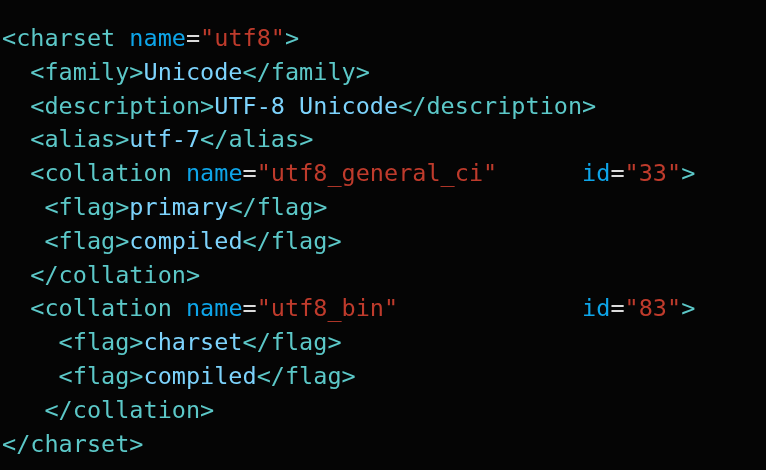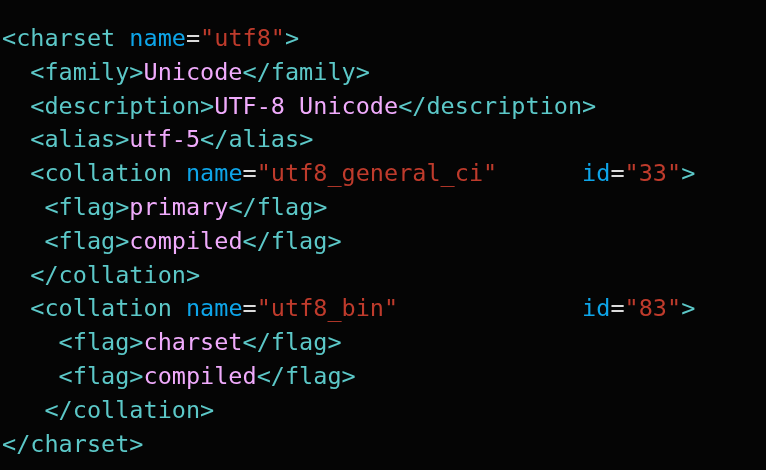--- a/index.html
+++ b/index.html
@@ -30,32 +30,32 @@
     white-space: pre;
     letter-spacing: 0px;
     color: #d6d6d6;
   }
 
   
   .t-tag      { color: #5cc8c8; }   
   .t-attr     { color: #0ea5e9; }   
   .t-eq       { color: #dcdcdc; }   
   .t-val      { color: #bf3b2c; }   
-  .t-text     { color: #f0abfc; }   
+  .t-text     { color: #7dd3fc; }   
   .t-indent   { color: transparent; }
 </style>
 </head>
 <body>
 
 <div id="code-viewer">
   <div id="code-lines">
       <div class="code-line"><span class="t-tag">&lt;charset</span><span class="t-text"> </span><span class="t-attr">name</span><span class="t-eq">=</span><span class="t-val">"utf8"</span><span class="t-tag">&gt;</span></div>
       <div class="code-line"><span class="t-indent">  </span><span class="t-tag">&lt;family&gt;</span><span class="t-text">Unicode</span><span class="t-tag">&lt;/family&gt;</span></div>
       <div class="code-line"><span class="t-indent">  </span><span class="t-tag">&lt;description&gt;</span><span class="t-text">UTF-8 Unicode</span><span class="t-tag">&lt;/description&gt;</span></div>
-      <div class="code-line"><span class="t-indent">  </span><span class="t-tag">&lt;alias&gt;</span><span class="t-text">utf-5</span><span class="t-tag">&lt;/alias&gt;</span></div>
+      <div class="code-line"><span class="t-indent">  </span><span class="t-tag">&lt;alias&gt;</span><span class="t-text">utf-7</span><span class="t-tag">&lt;/alias&gt;</span></div>
       <div class="code-line"><span class="t-indent">  </span><span class="t-tag">&lt;collation</span><span class="t-text"> </span><span class="t-attr">name</span><span class="t-eq">=</span><span class="t-val">"utf8_general_ci"</span><span class="t-text">      </span><span class="t-attr">id</span><span class="t-eq">=</span><span class="t-val">"33"</span><span class="t-tag">&gt;</span></div>
       <div class="code-line"><span class="t-indent">   </span><span class="t-tag">&lt;flag&gt;</span><span class="t-text">primary</span><span class="t-tag">&lt;/flag&gt;</span></div>
       <div class="code-line"><span class="t-indent">   </span><span class="t-tag">&lt;flag&gt;</span><span class="t-text">compiled</span><span class="t-tag">&lt;/flag&gt;</span></div>
       <div class="code-line"><span class="t-indent">  </span><span class="t-tag">&lt;/collation&gt;</span></div>
       <div class="code-line"><span class="t-indent">  </span><span class="t-tag">&lt;collation</span><span class="t-text"> </span><span class="t-attr">name</span><span class="t-eq">=</span><span class="t-val">"utf8_bin"</span><span class="t-text">             </span><span class="t-attr">id</span><span class="t-eq">=</span><span class="t-val">"83"</span><span class="t-tag">&gt;</span></div>
       <div class="code-line"><span class="t-indent">    </span><span class="t-tag">&lt;flag&gt;</span><span class="t-text">charset</span><span class="t-tag">&lt;/flag&gt;</span></div>
       <div class="code-line"><span class="t-indent">    </span><span class="t-tag">&lt;flag&gt;</span><span class="t-text">compiled</span><span class="t-tag">&lt;/flag&gt;</span></div>
       <div class="code-line"><span class="t-indent">   </span><span class="t-tag">&lt;/collation&gt;</span></div>
       <div class="code-line"><span class="t-tag">&lt;/charset&gt;</span></div>
     </div>

